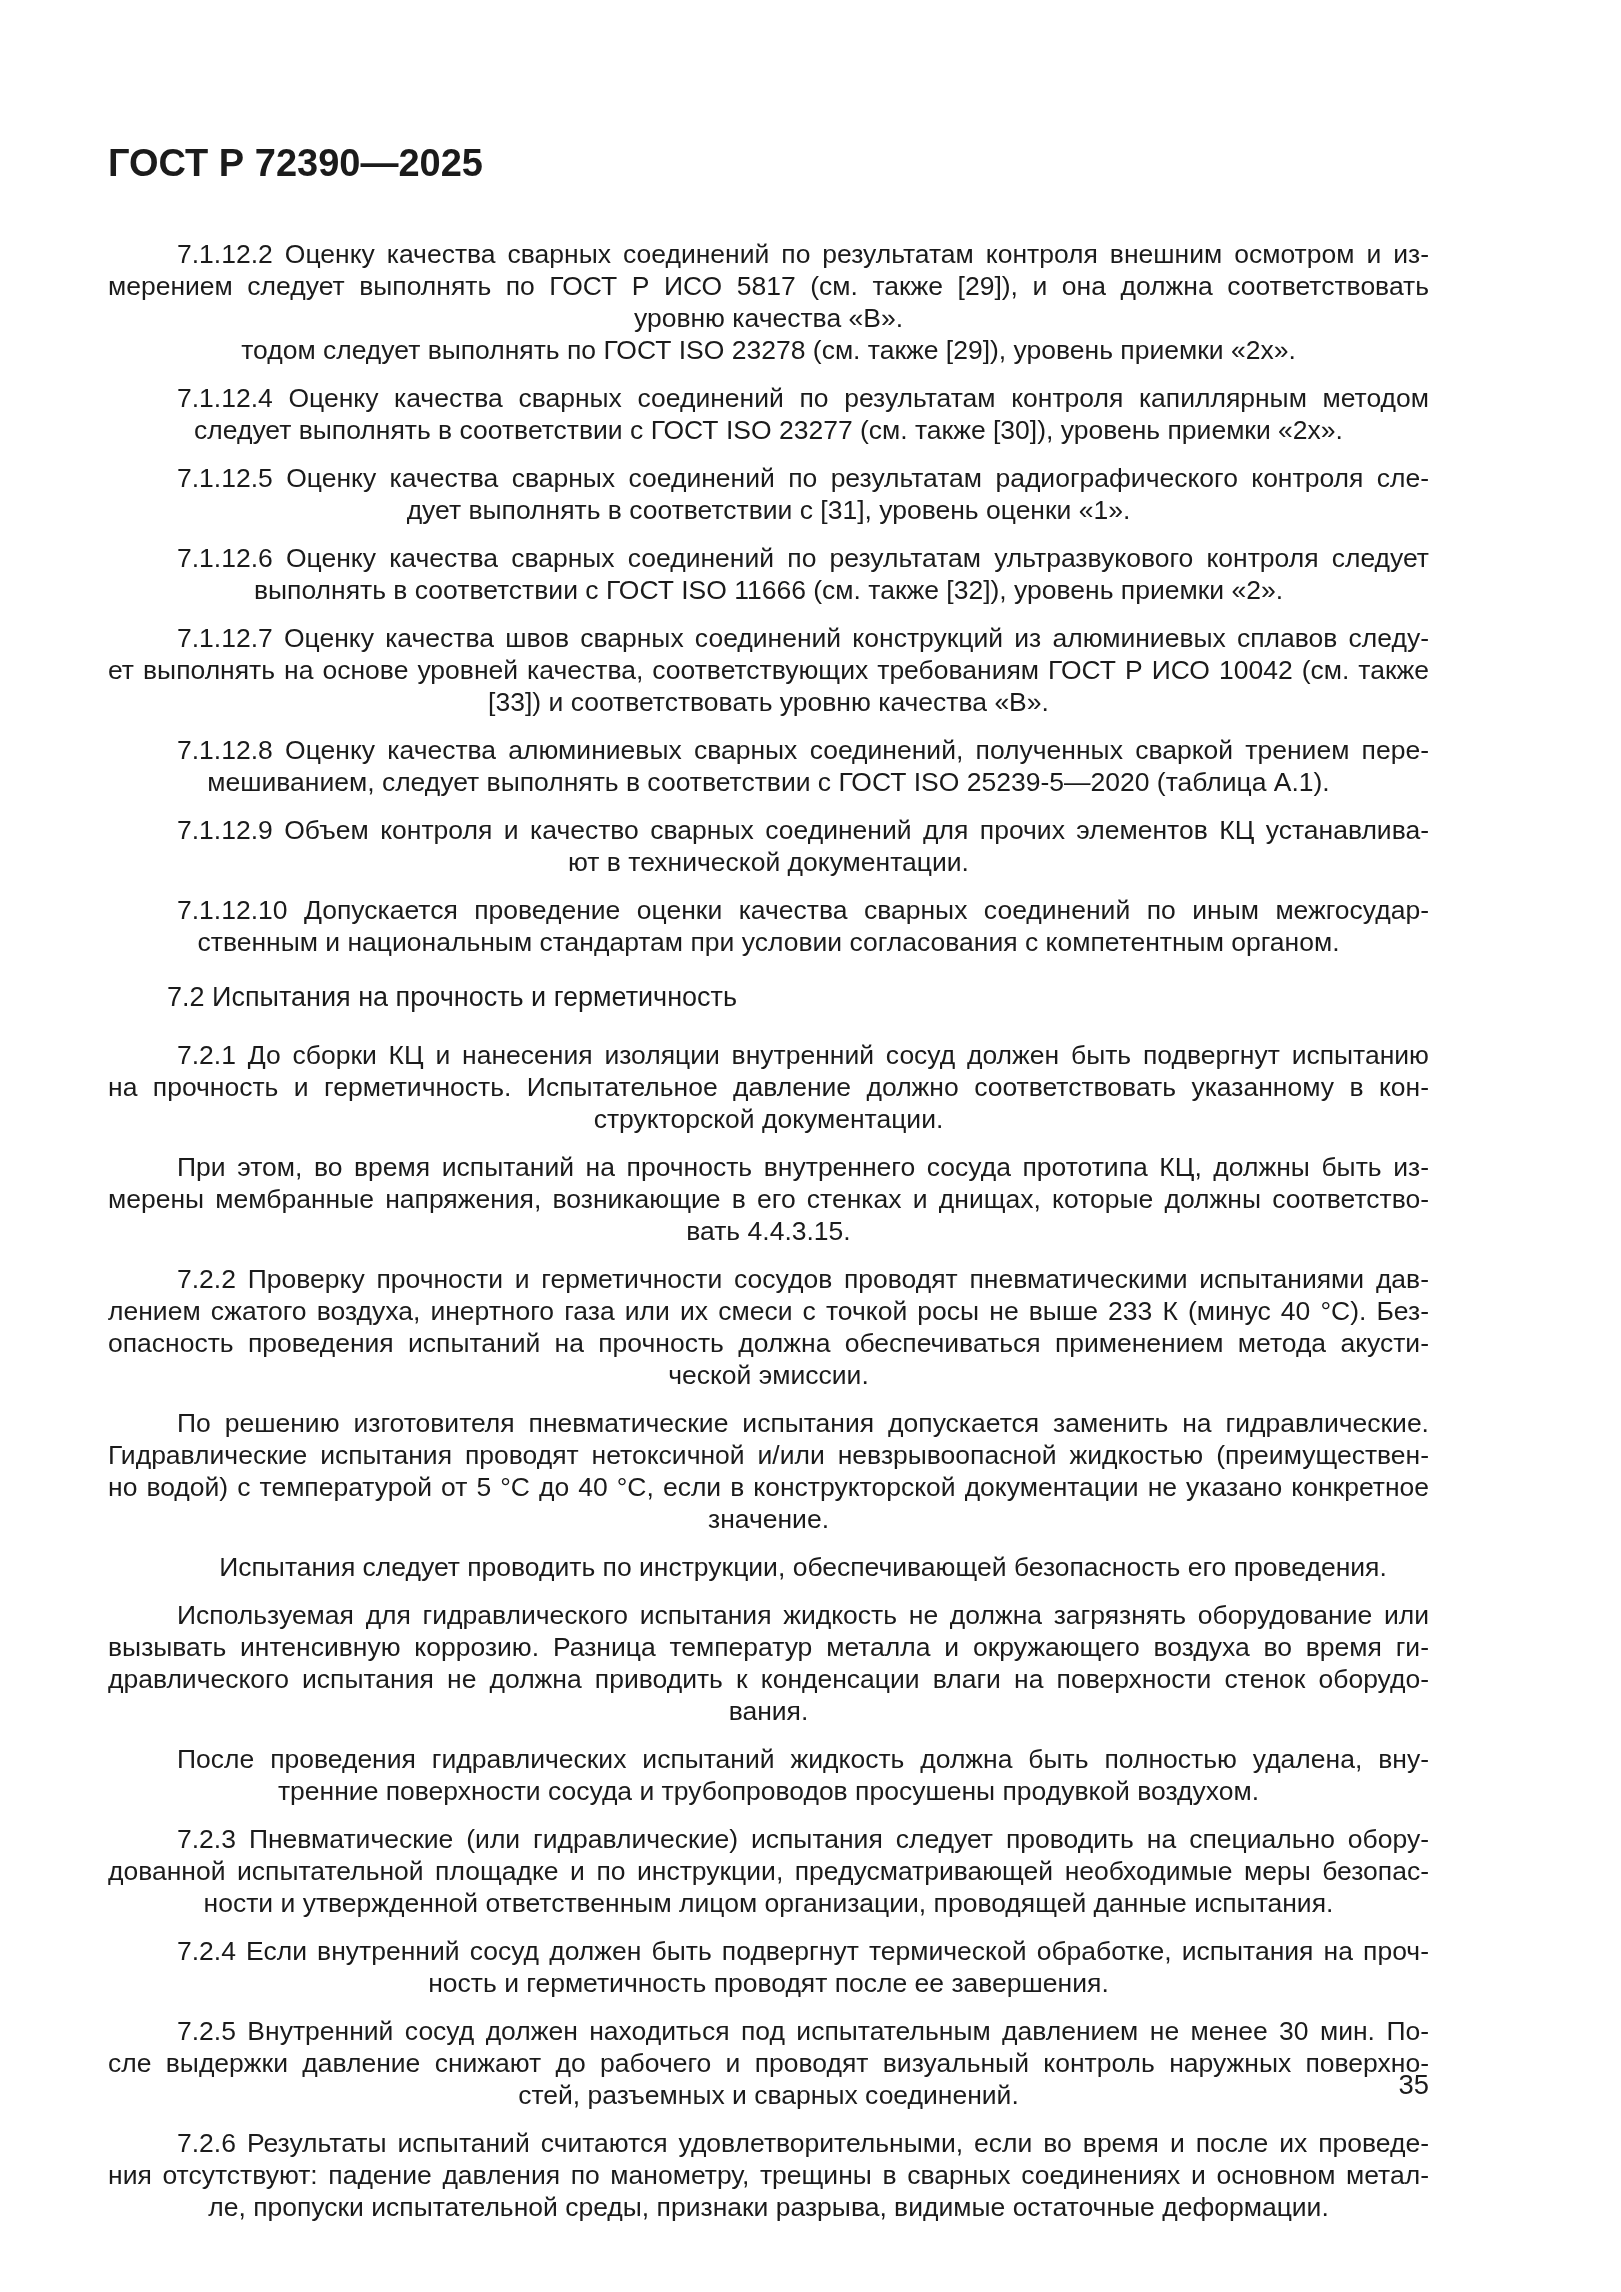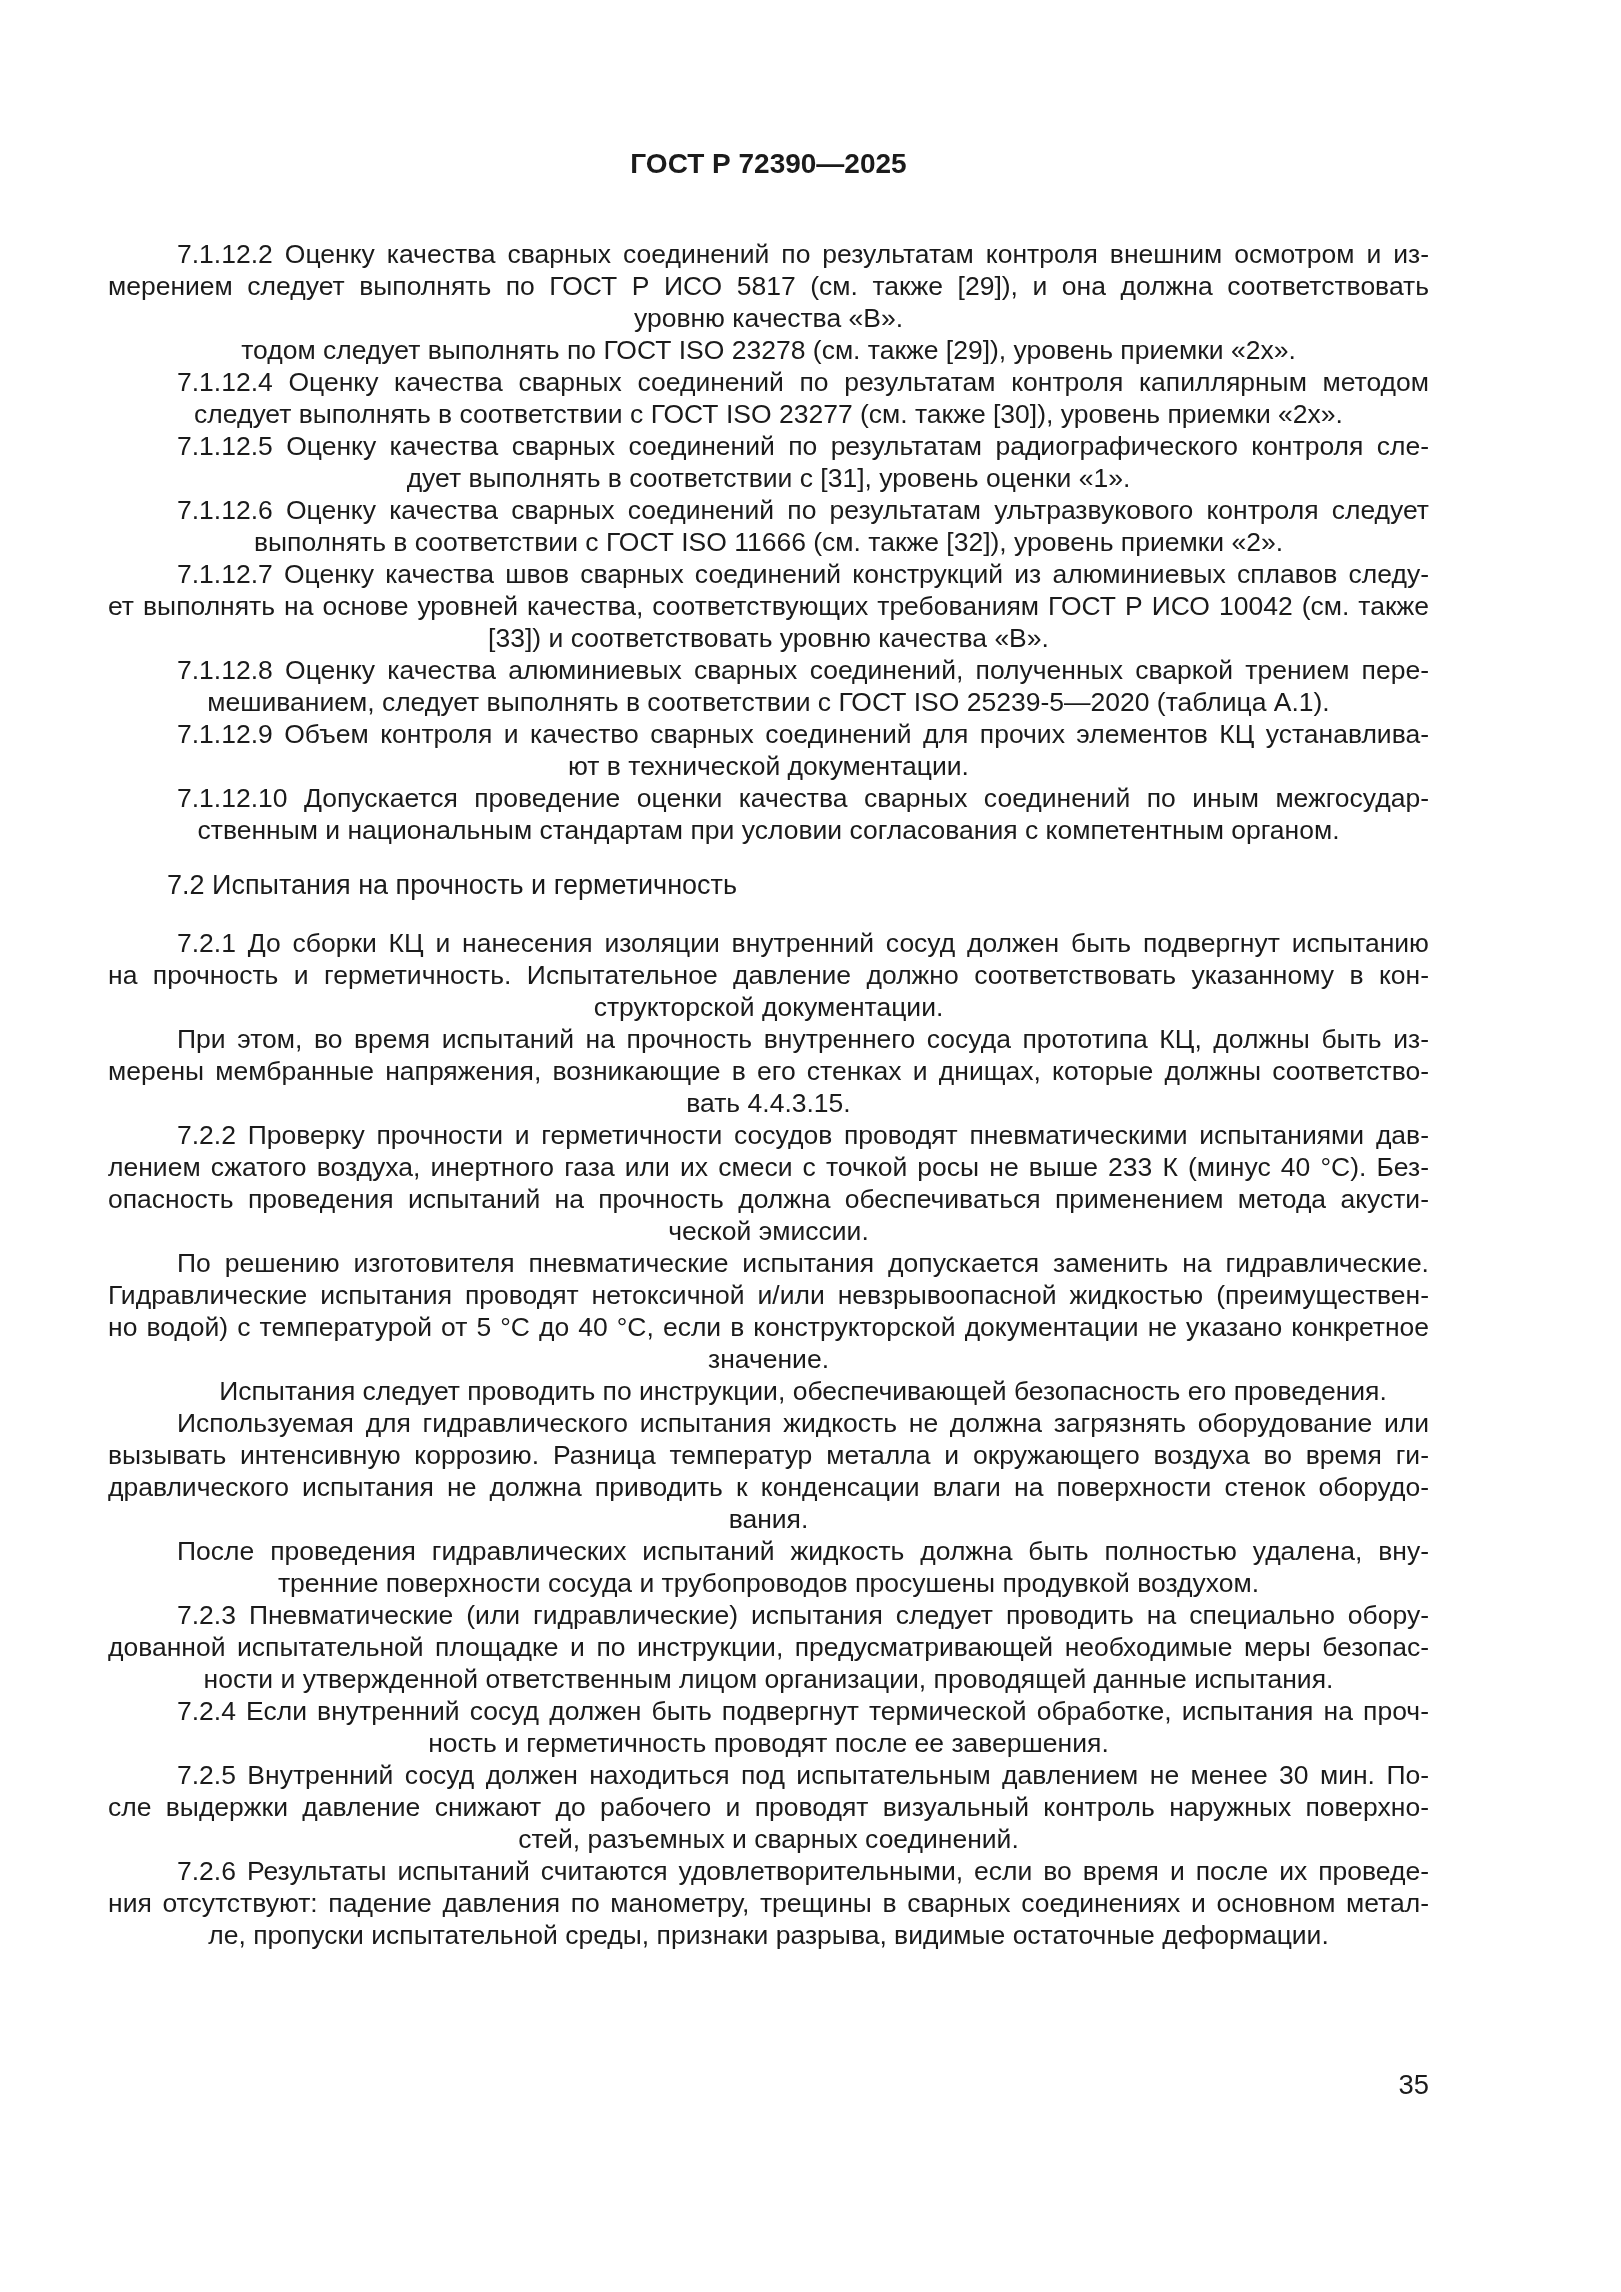--- a/index.html
+++ b/index.html
@@ -15,23 +15,23 @@
     color: #1b1b1b;
     overflow: hidden;
   }
   .doc {
     position: absolute;
     left: 108px;
     top: 147px;
     width: 1321px;
   }
   .running-header {
-    text-align: center;
+    text-align: left;
     font-weight: 700;
-    font-size: 28px;
+    font-size: 38px;
     line-height: 33px;
   }
   .doc-body {
     margin-top: 58px;
     font-size: 26.5px;
     line-height: 32px;
   }
   .para {
     margin: 0;
     padding: 0;
@@ -40,20 +40,21 @@
     display: block;
     text-align: center;
     white-space: normal;
   }
   .line.just {
     text-align: justify;
     text-align-last: justify;
   }
   .line.first {
     text-indent: 69px;
+    margin-top: 16px;
   }
   .section-heading {
     font-size: 27px;
     line-height: 32px;
     font-weight: 400;
     margin: 22.5px 0 26.5px 0;
     text-indent: 59px;
   }
   .page-number {
     position: absolute;

